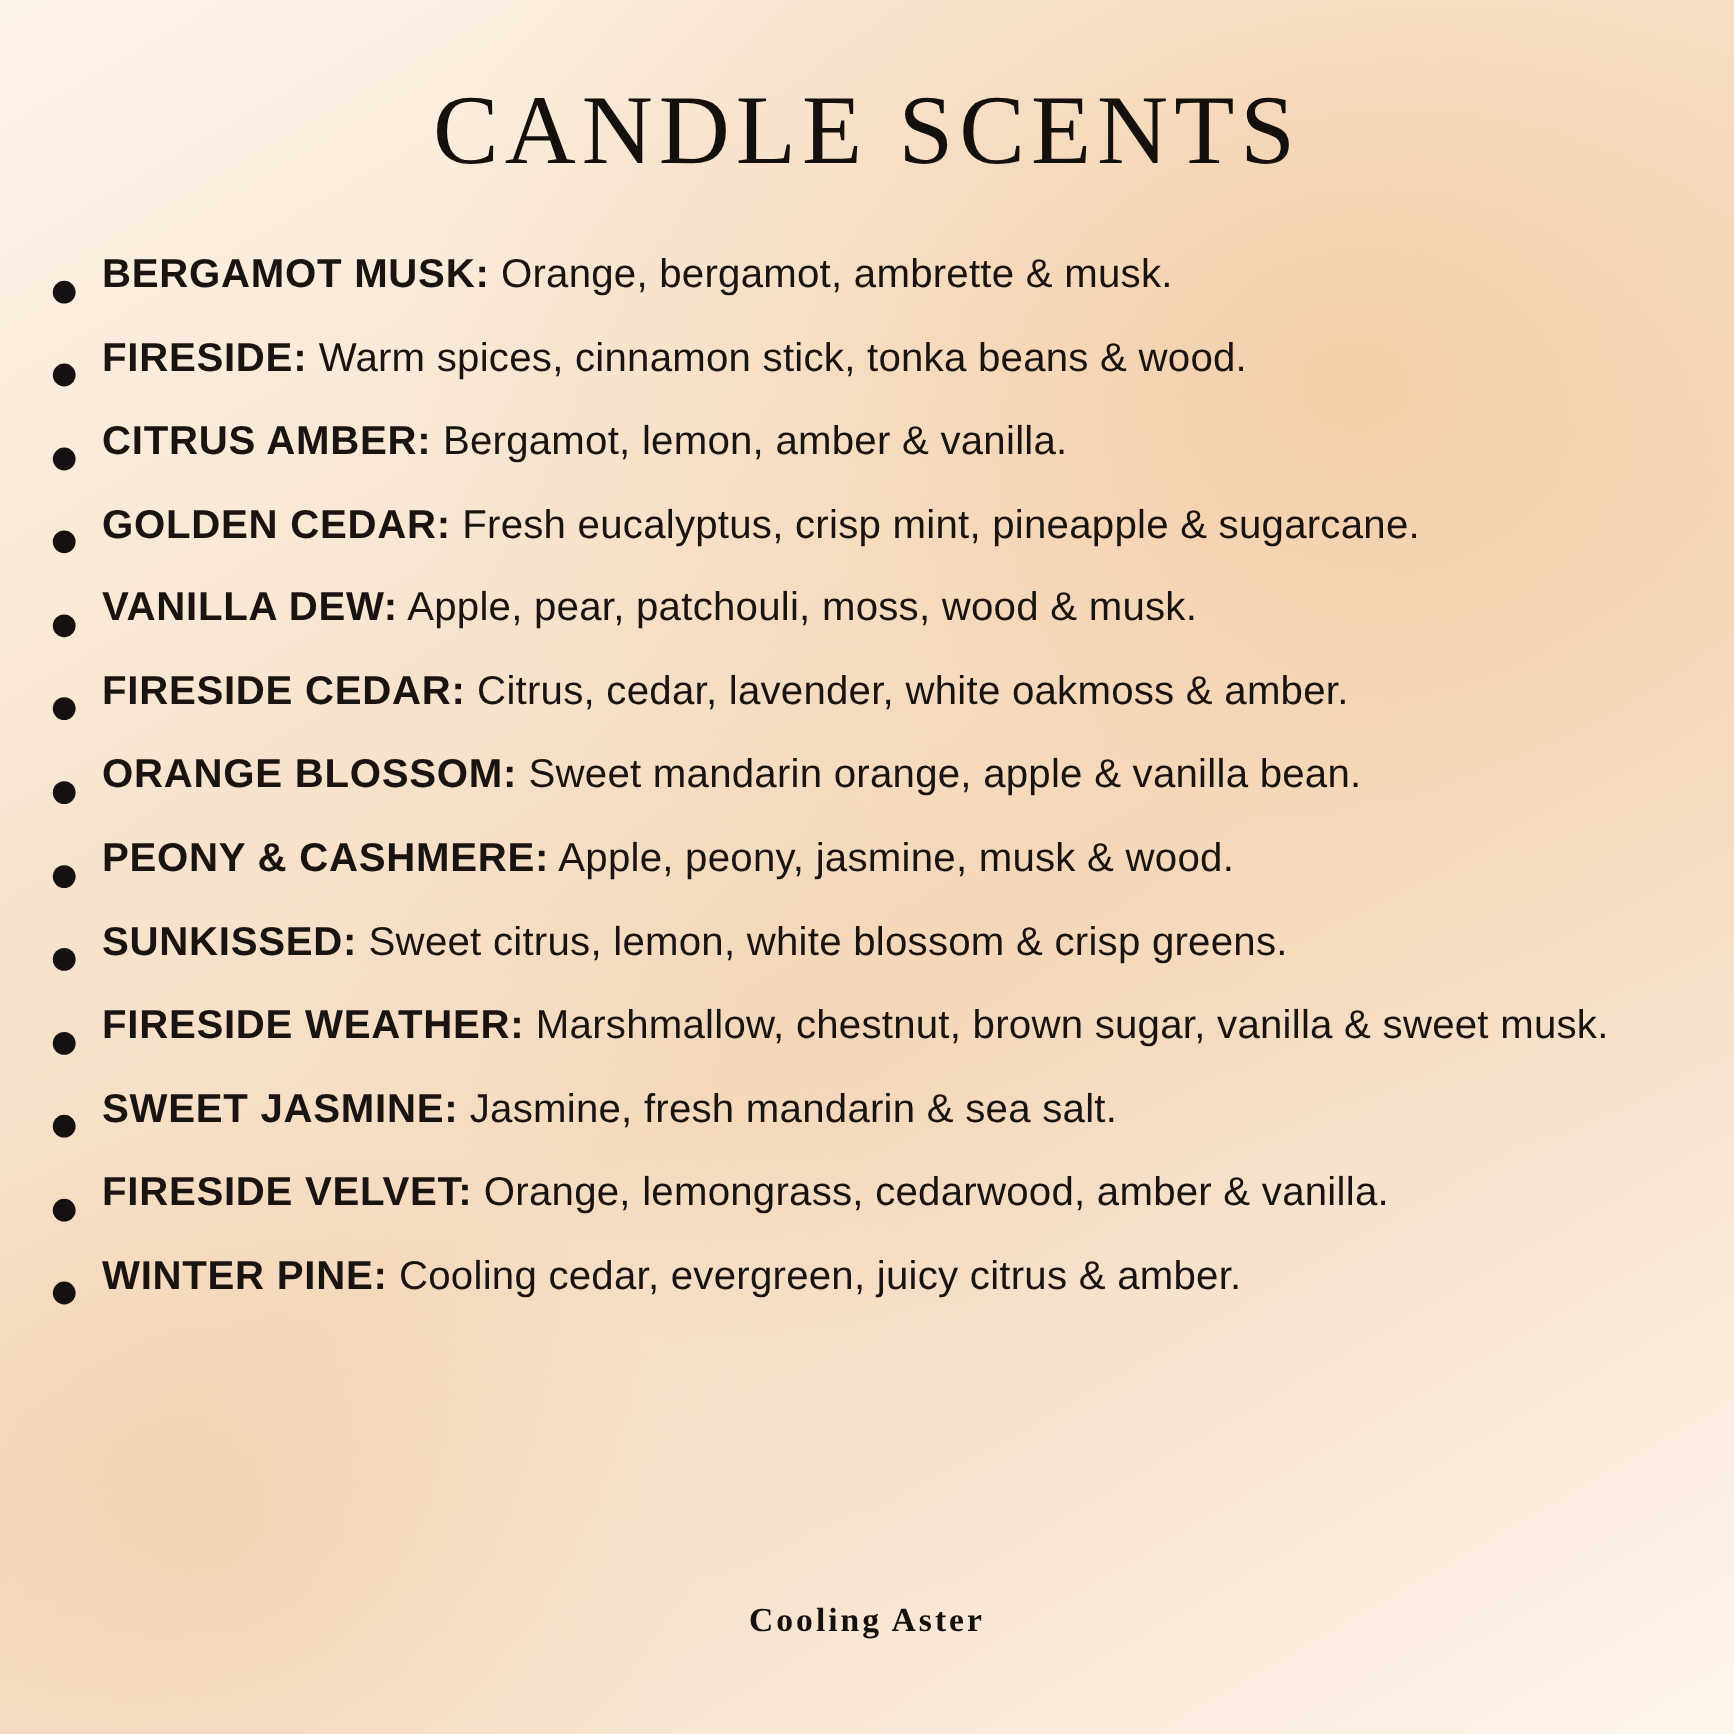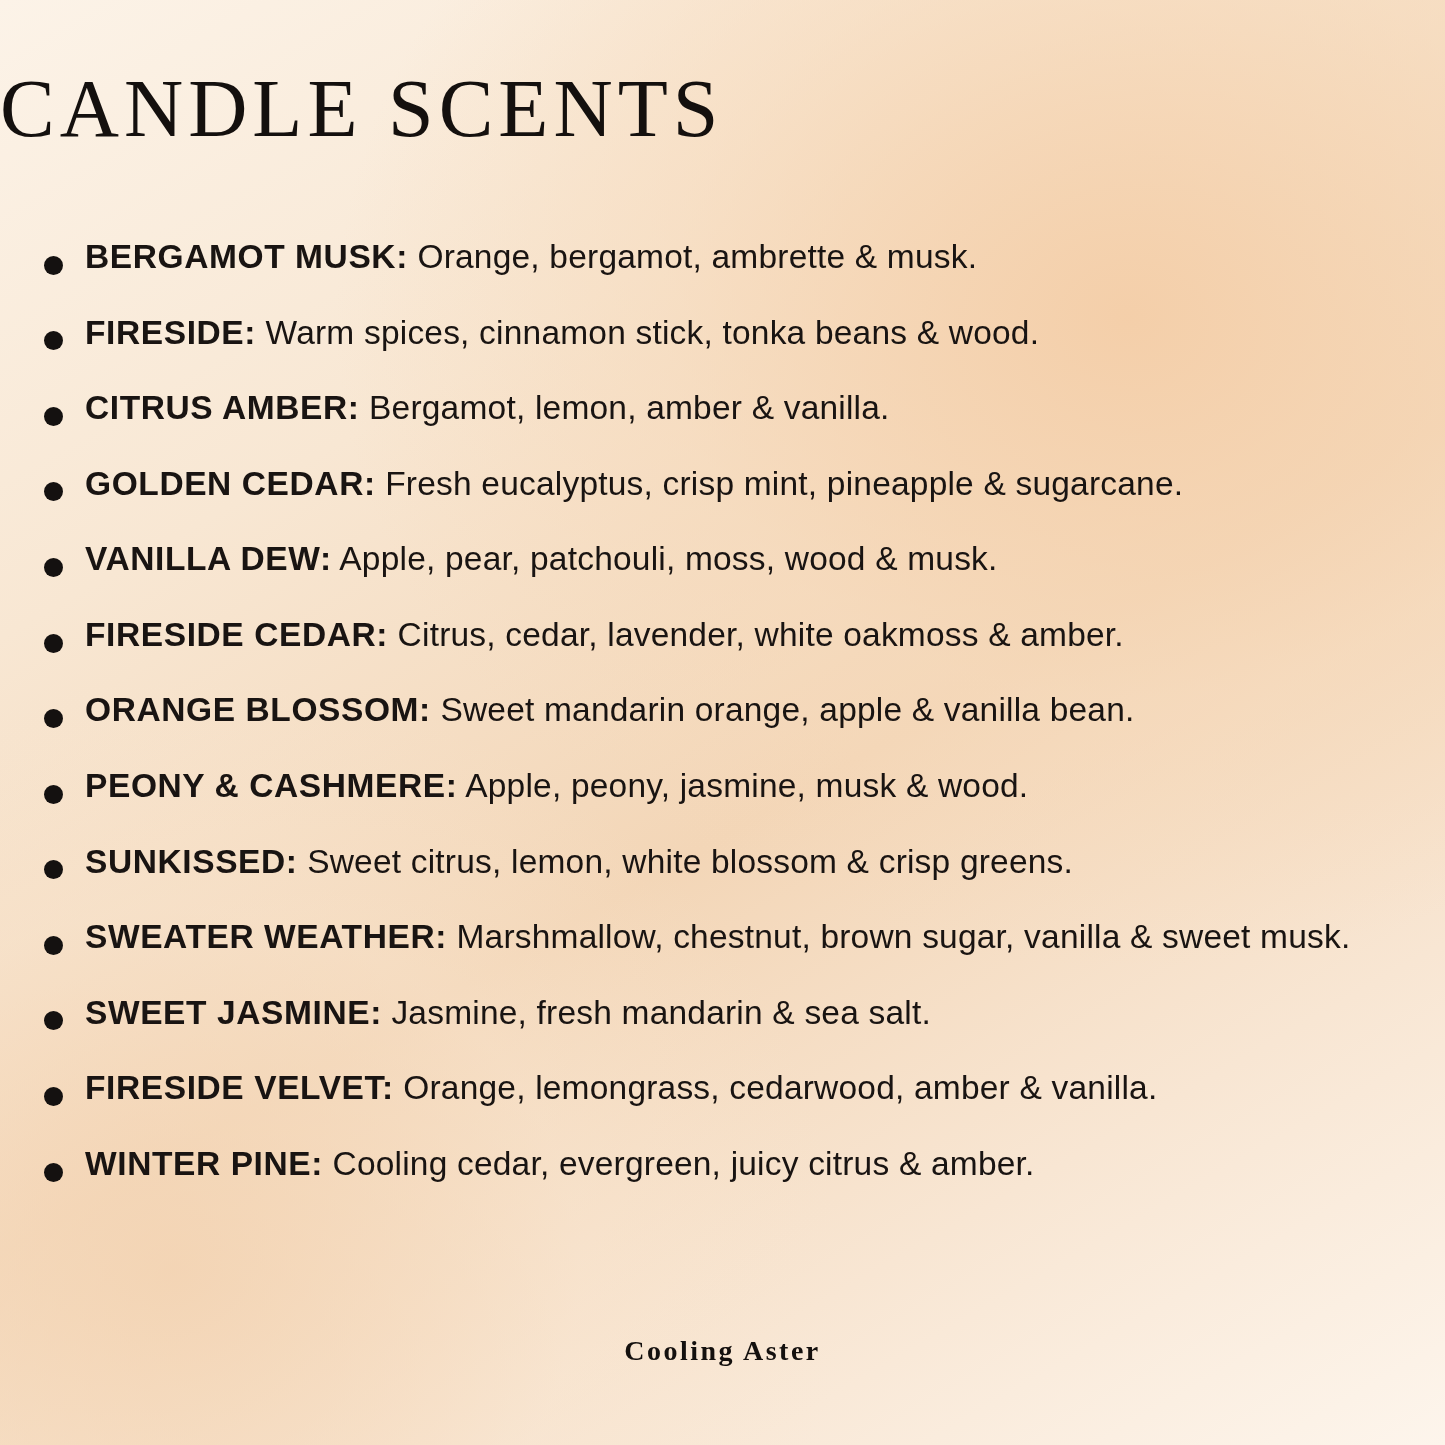--- a/index.html
+++ b/index.html
@@ -17,44 +17,43 @@
     width: 1445px;
     height: 1445px;
     box-sizing: border-box;
     background:
       radial-gradient(ellipse 1100px 900px at 78% 22%, rgba(244,206,168,0.95) 0%, rgba(246,217,186,0.55) 42%, rgba(250,235,216,0.0) 72%),
       radial-gradient(ellipse 900px 800px at 12% 88%, rgba(243,211,178,0.75) 0%, rgba(249,230,209,0.35) 45%, rgba(252,243,231,0.0) 75%),
       linear-gradient(150deg, #fcf3e8 0%, #f8e7d3 28%, #f3d6b7 55%, #f8e6d3 78%, #fdf5ec 100%);
     color: #171311;
   }
   #title {
-    text-align: left;
+    text-align: center;
     font-family: "Liberation Serif", "DejaVu Serif", serif;
     font-weight: 400;
     font-size: 82px;
     letter-spacing: 5px;
     color: #14100e;
     padding-top: 66px;
     line-height: 1.05;
   }
   #list {
     margin: 0;
     padding: 0;
     list-style: none;
     position: absolute;
     top: 205px;
     left: 40px;
     right: 40px;
   }
   .scent-row {
     display: flex;
-    align-items: center;
+    align-items: flex-end;
     margin-bottom: 22px;
     padding-left: 4px;
-    margin-top: 28px;
   }
   .bullet {
     flex: 0 0 auto;
     width: 19px;
     height: 19px;
     border-radius: 50%;
     background: #141110;
     margin-top: 17px;
     margin-right: 22px;
   }
@@ -125,21 +124,21 @@
     <li class="scent-row">
       <span class="bullet"></span>
       <span class="scent-text"><span class="scent-name">PEONY &amp; CASHMERE:</span> <span class="scent-notes">Apple, peony, jasmine, musk &amp; wood.</span></span>
     </li>
     <li class="scent-row">
       <span class="bullet"></span>
       <span class="scent-text"><span class="scent-name">SUNKISSED:</span> <span class="scent-notes"> Sweet citrus, lemon, white blossom &amp; crisp greens.</span></span>
     </li>
     <li class="scent-row">
       <span class="bullet"></span>
-      <span class="scent-text"><span class="scent-name">SWEATER WEATHER:</span> <span class="scent-notes">Marshmallow, chestnut, brown sugar, vanilla &amp; sweet musk.</span></span>
+      <span class="scent-text"><span class="scent-name">FIRESIDE WEATHER:</span> <span class="scent-notes">Marshmallow, chestnut, brown sugar, vanilla &amp; sweet musk.</span></span>
     </li>
     <li class="scent-row">
       <span class="bullet"></span>
       <span class="scent-text"><span class="scent-name">SWEET JASMINE:</span> <span class="scent-notes">Jasmine, fresh mandarin &amp; sea salt.</span></span>
     </li>
     <li class="scent-row">
       <span class="bullet"></span>
       <span class="scent-text"><span class="scent-name">FIRESIDE VELVET:</span> <span class="scent-notes">Orange, lemongrass, cedarwood, amber &amp; vanilla.</span></span>
     </li>
     <li class="scent-row">

